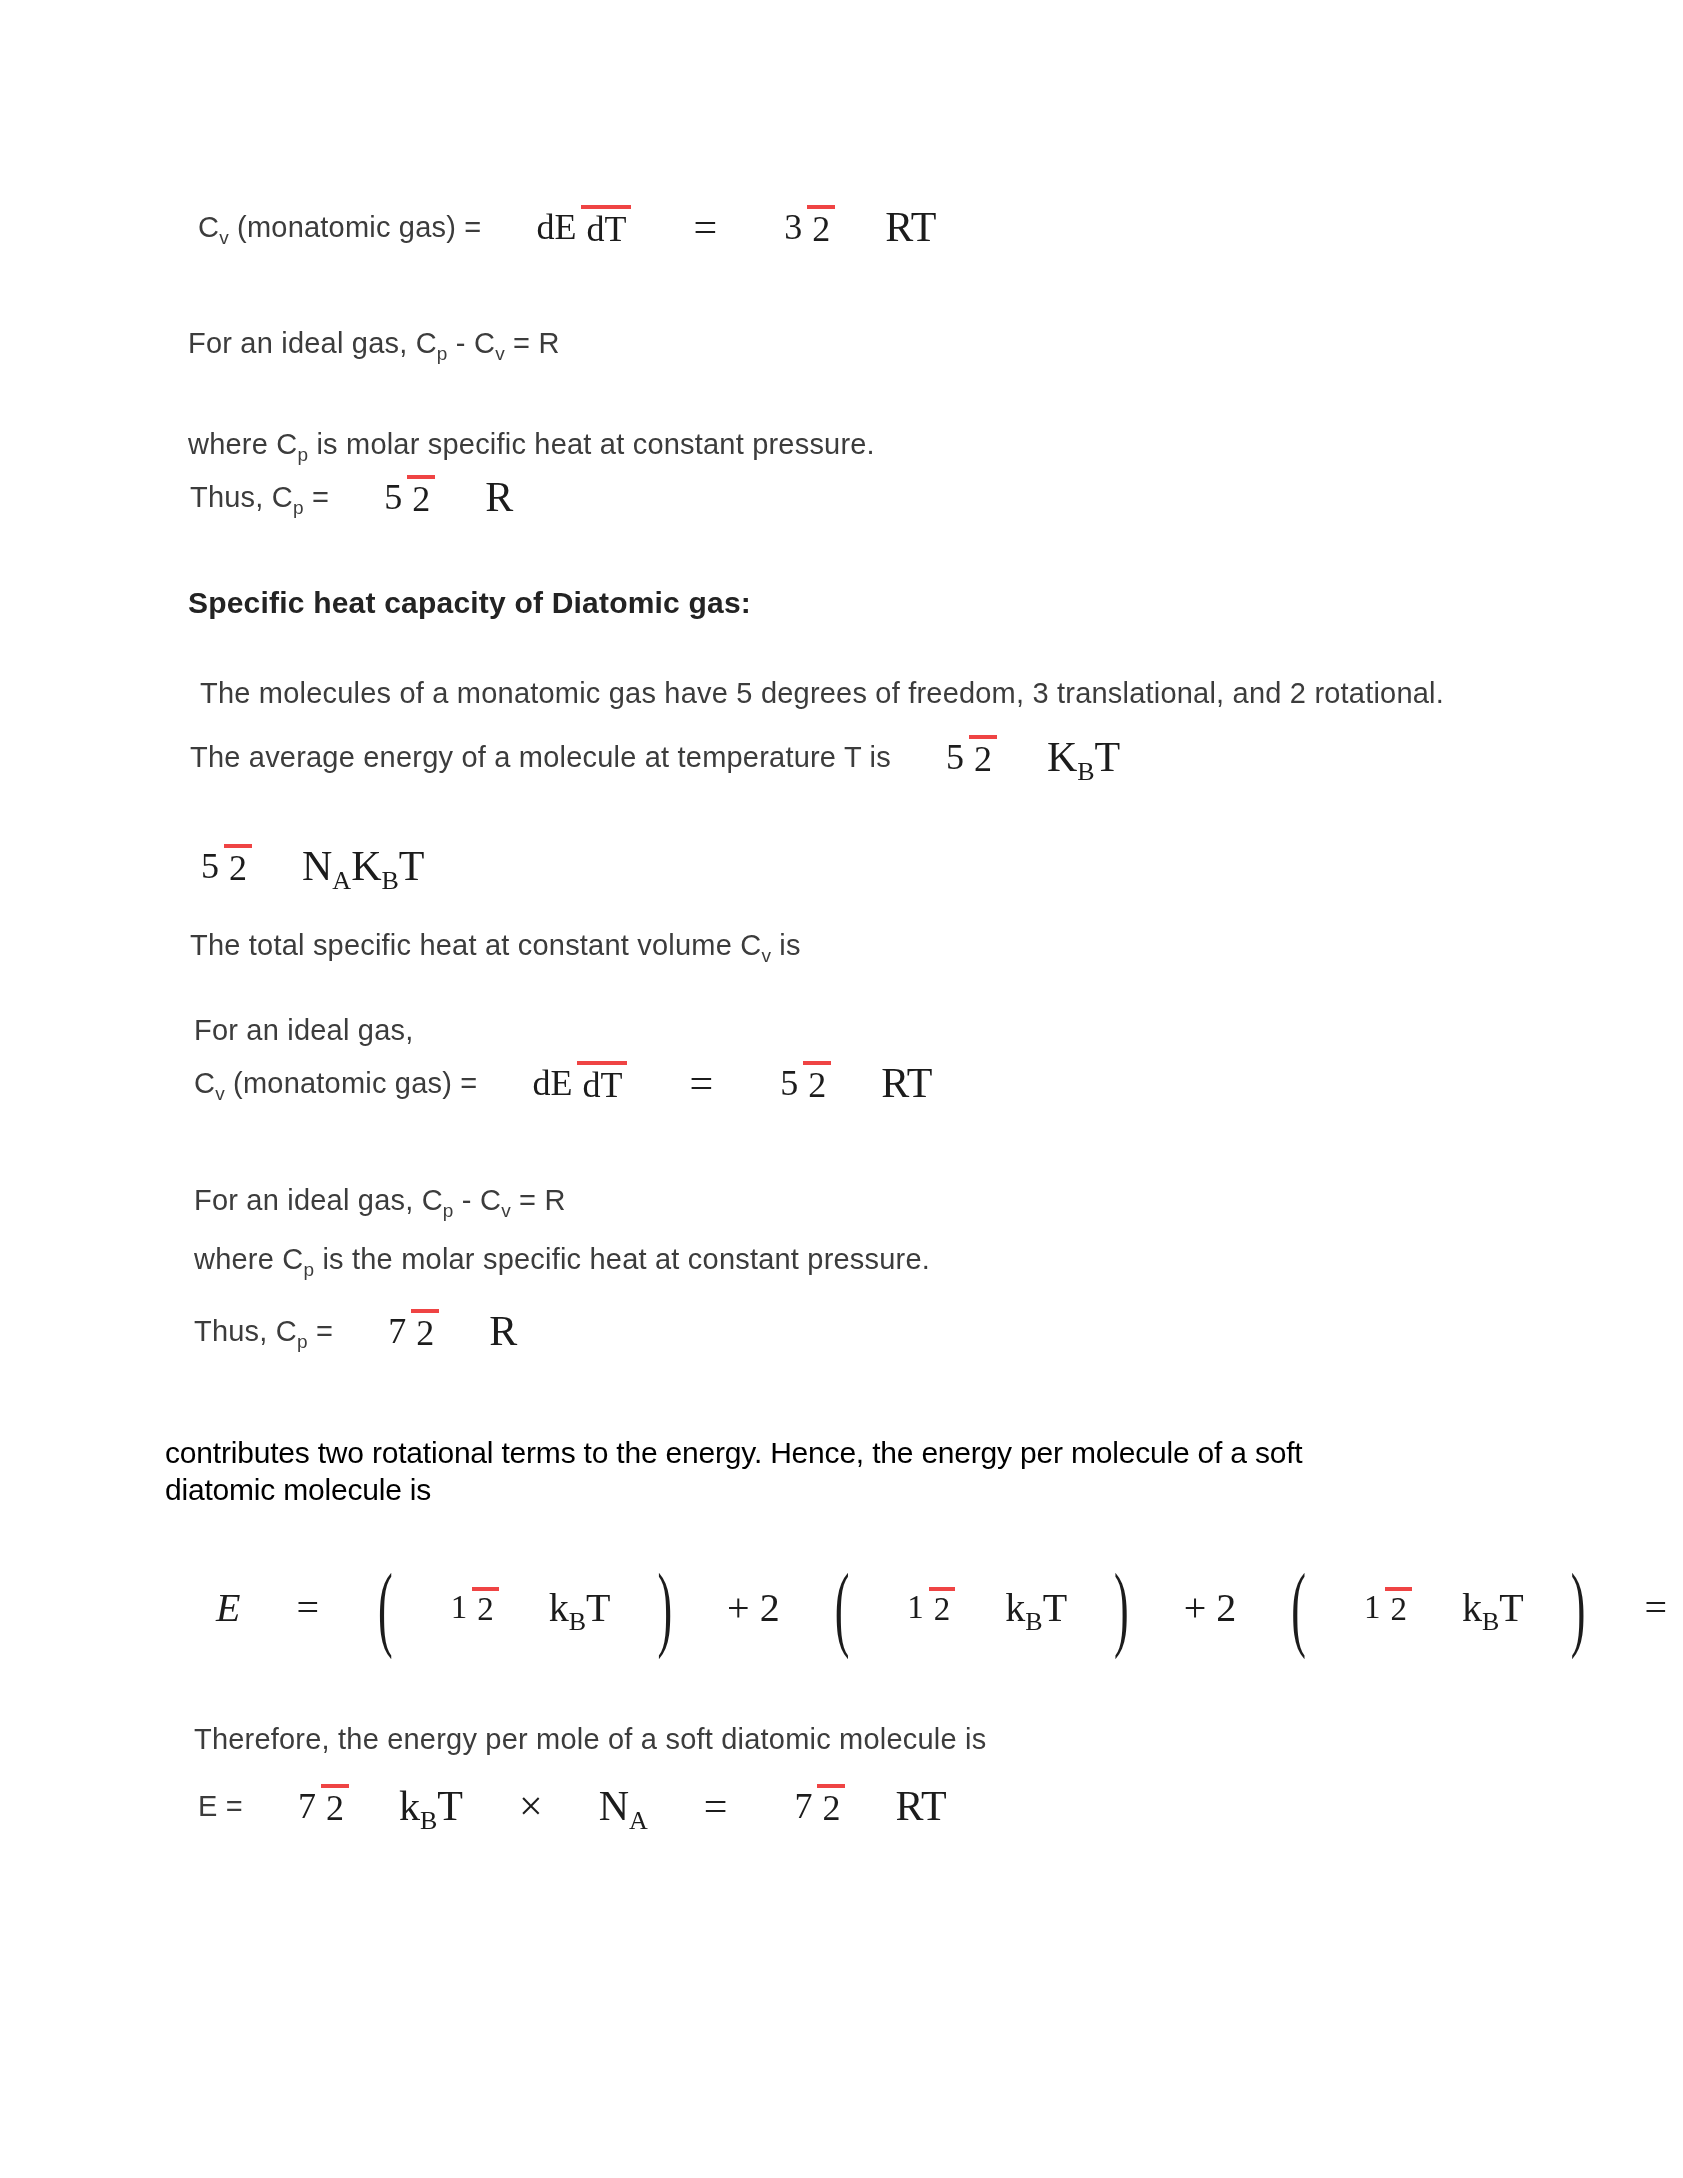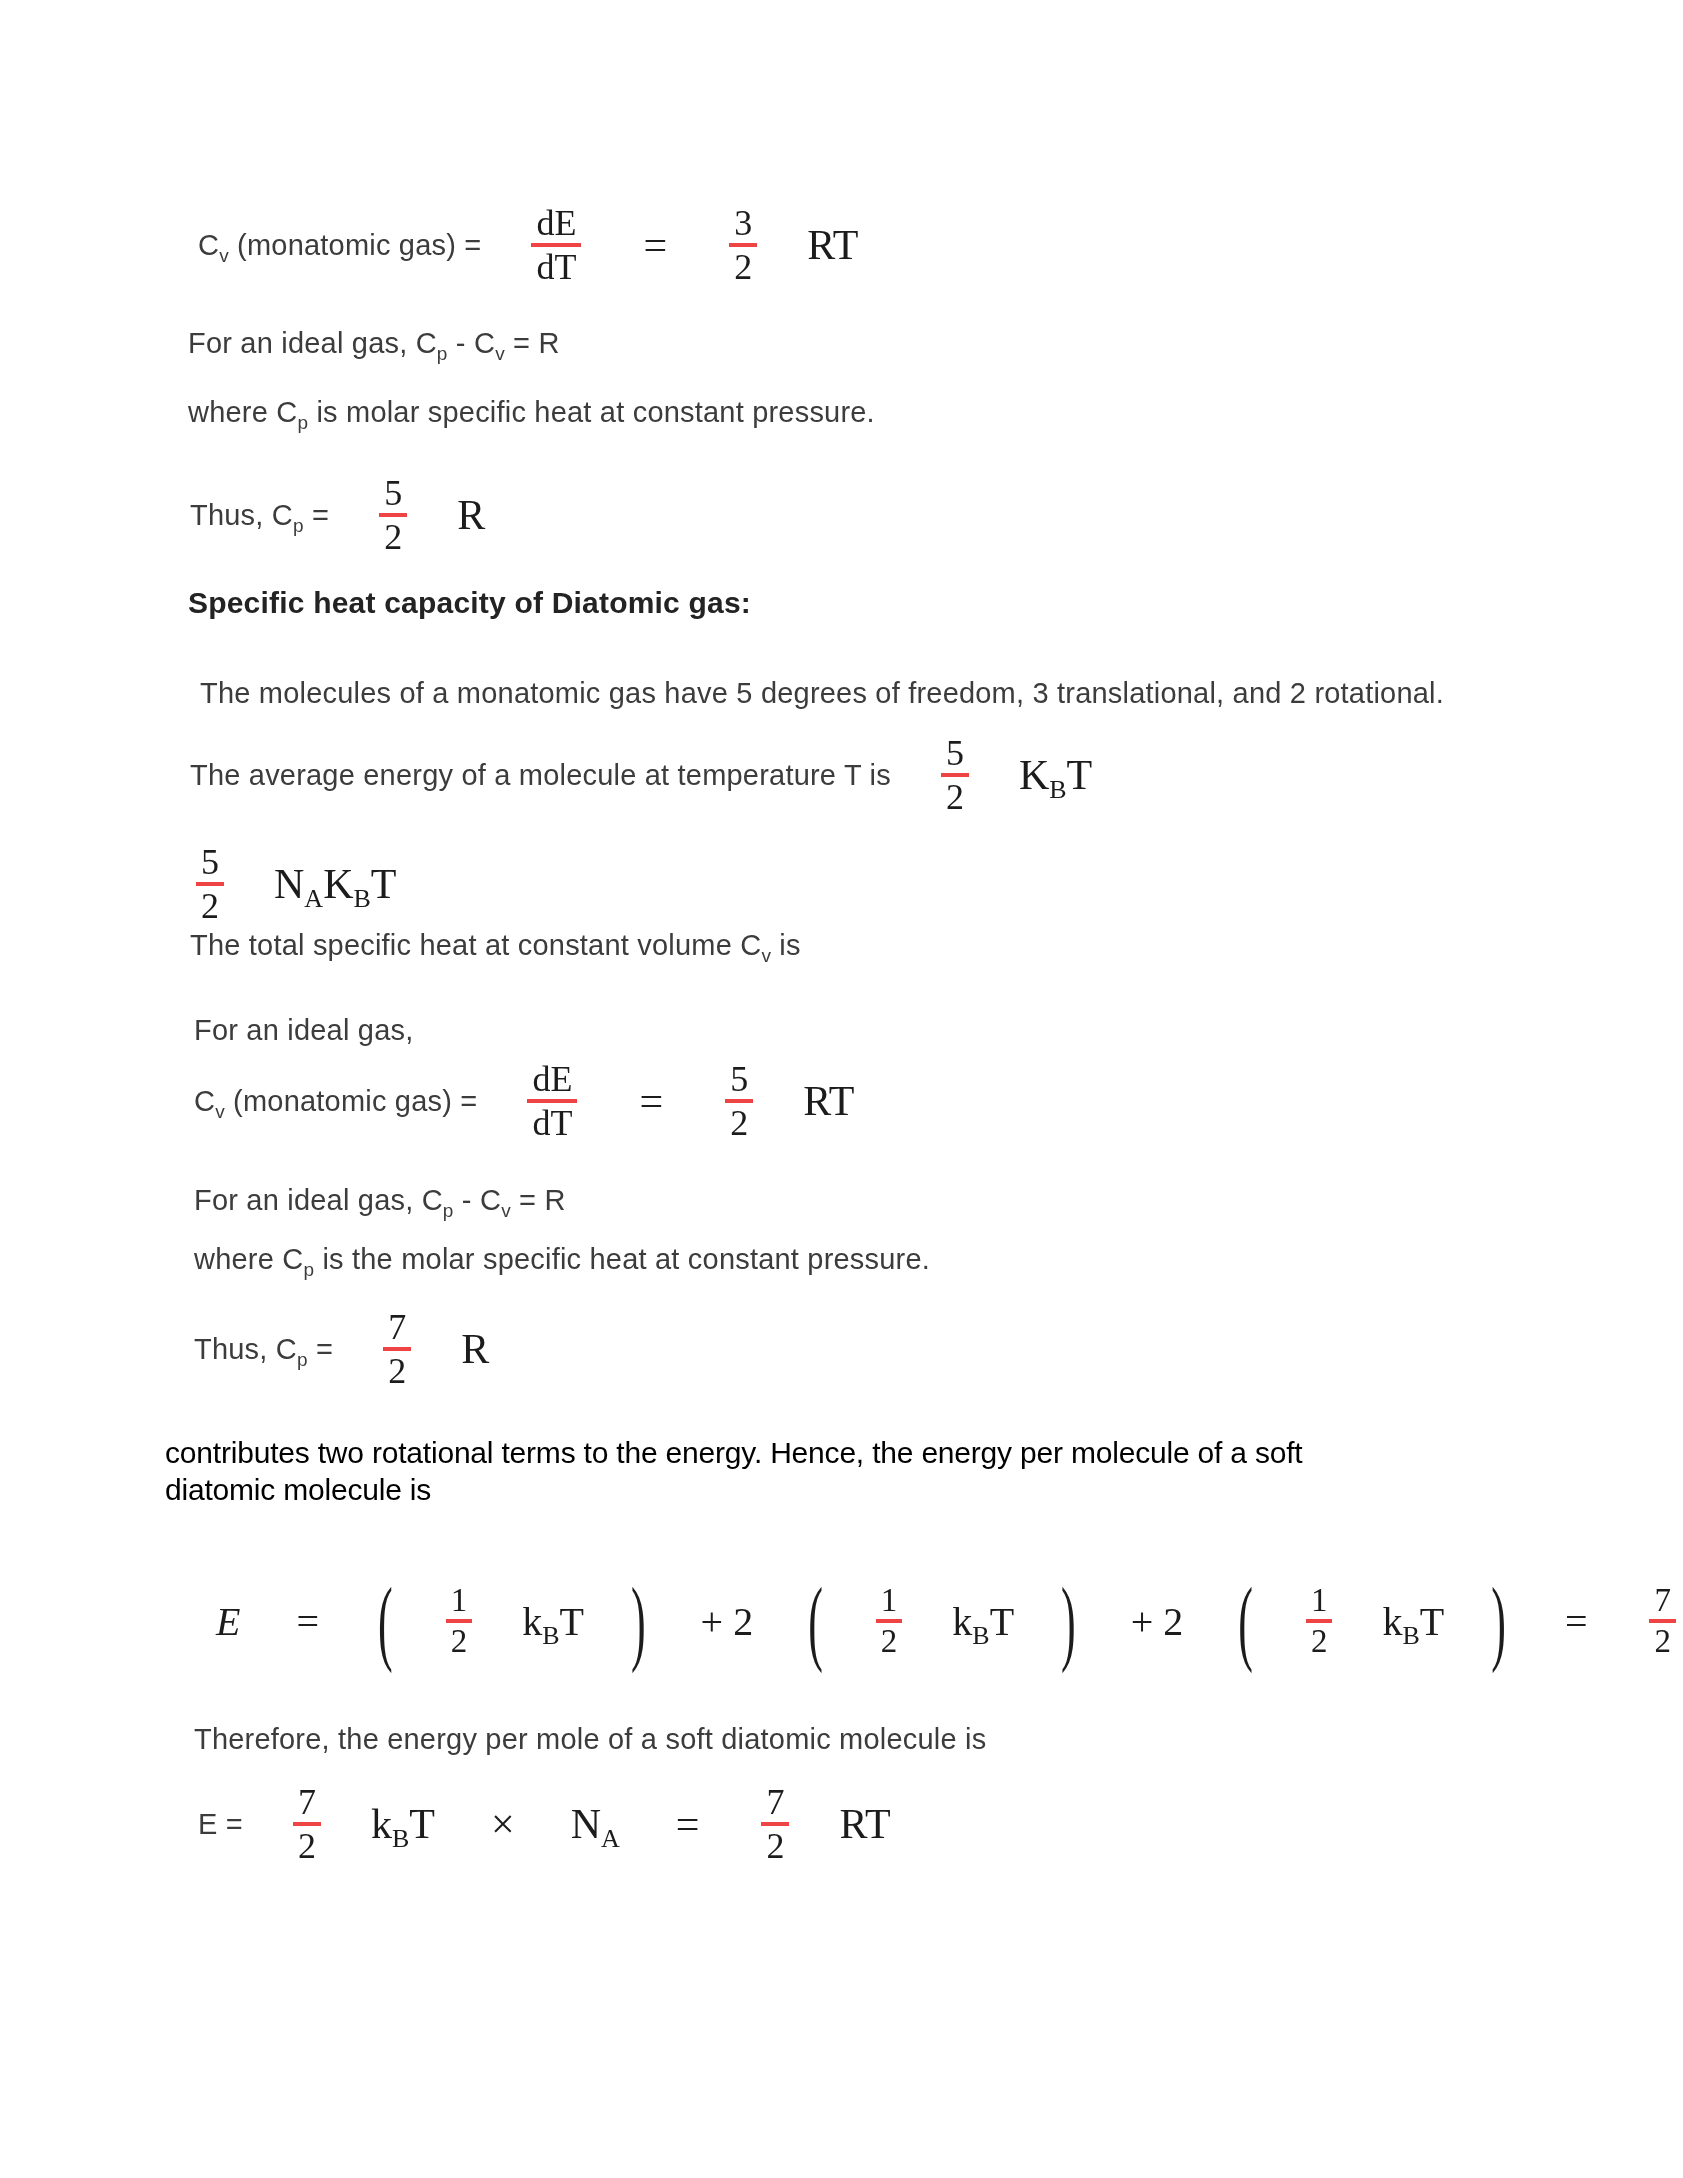--- a/index.html
+++ b/index.html
@@ -11,21 +11,21 @@
   
   .doc{font-size:29px;color:#3c3c3c;letter-spacing:0.2px;white-space:nowrap;}
   .doc sub{font-size:19px;line-height:0;}
   .heading{font-size:30px;font-weight:700;color:#232323;letter-spacing:0.2px;}
   
   .math{font-family:"Liberation Serif","DejaVu Serif",serif;font-size:42px;color:#1c1c1c;}
   .math .msub{font-size:26px;vertical-align:-9px;line-height:0;}
   .it{font-style:italic;}
   .mrow{display:flex;align-items:center;}
   .mrow > span{white-space:nowrap;}
-  .frac{display:inline-flex;flex-direction:column;align-items:center;line-height:1.0;margin:0 6px;}
+  .frac{display:inline-flex;flex-direction:row;align-items:center;line-height:1.0;margin:0 6px;}
   .frac .fn,.frac .fd{font-family:"Liberation Serif","DejaVu Serif",serif;font-size:36px;color:#1c1c1c;padding:2px 5px;text-align:center;}
   .frac .fd{border-top:4px solid #ef4444;}
   .meq{margin:0 12px;}
   
   .bigmath{font-size:40px;}
   .bigmath .frac .fn,.bigmath .frac .fd{font-size:33px;}
   .bp{display:inline-block;transform:scaleY(2.15);transform-origin:center;font-weight:300;font-size:44px;padding:0 3px;}
   .plus{margin:0 8px;}
   
   .para{font-size:30px;color:#000000;letter-spacing:-0.2px;line-height:37px;white-space:nowrap;}
@@ -44,21 +44,21 @@
       <span class="fn">3</span>
       <span class="fd">2</span>
     </span>
   <span class="math">RT</span>
 </div>
 
 <div class="abs doc" style="top:327px;left:188px;">
   <span>For an ideal gas, C</span><sub>p</sub><span> - C</span><sub>v</sub><span> = R</span>
 </div>
 
-<div class="abs doc" style="top:396px;left:188px;">
+<div class="abs doc" style="top:428px;left:188px;">
   <span>where C</span><sub>p</sub><span> is molar specific heat at constant pressure.</span>
 </div>
 
 <div class="abs mrow" style="top:473px;left:190px;">
   <span class="doc"><span>Thus, C</span><sub>p</sub><span> = </span></span>
   <span class="frac">
       <span class="fn">5</span>
       <span class="fd">2</span>
     </span>
   <span class="math">R</span>

